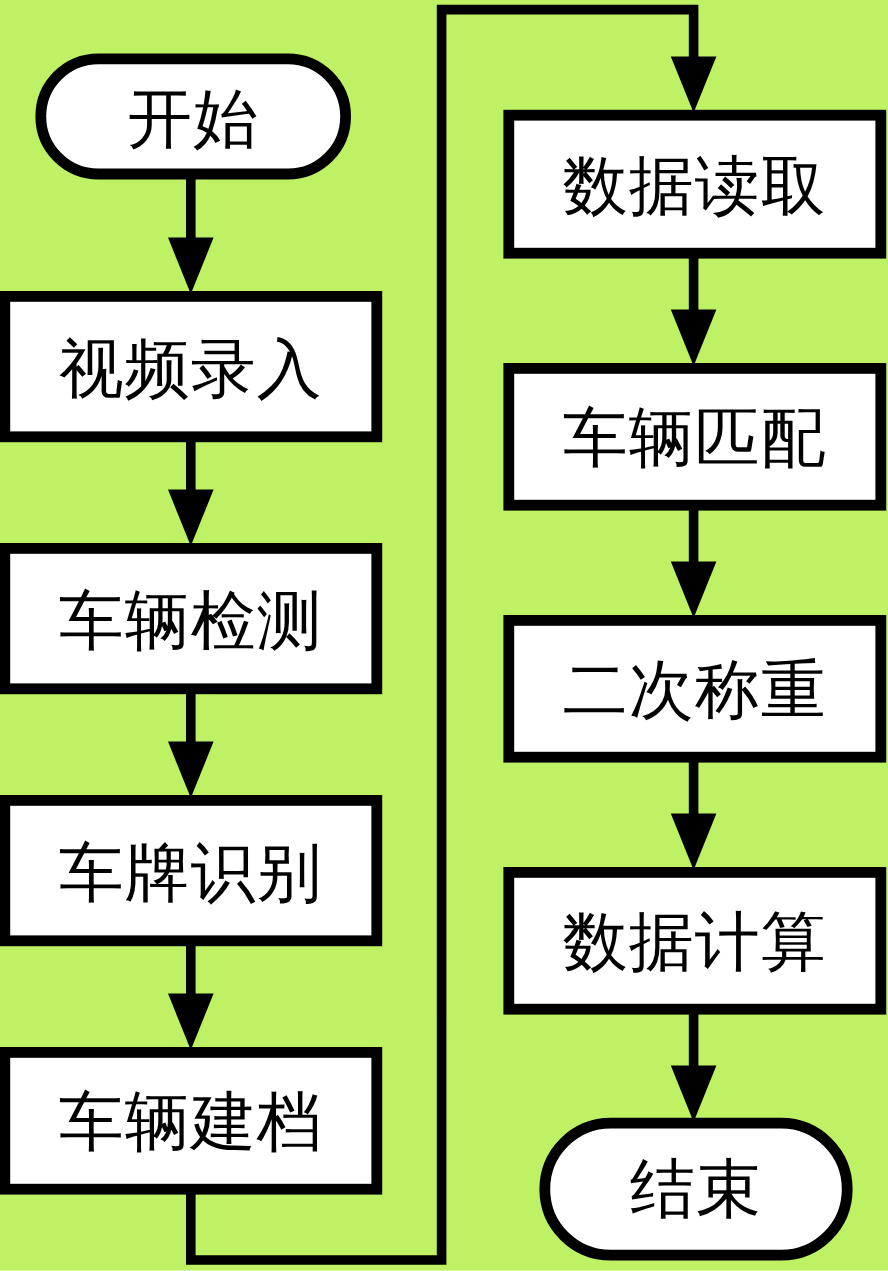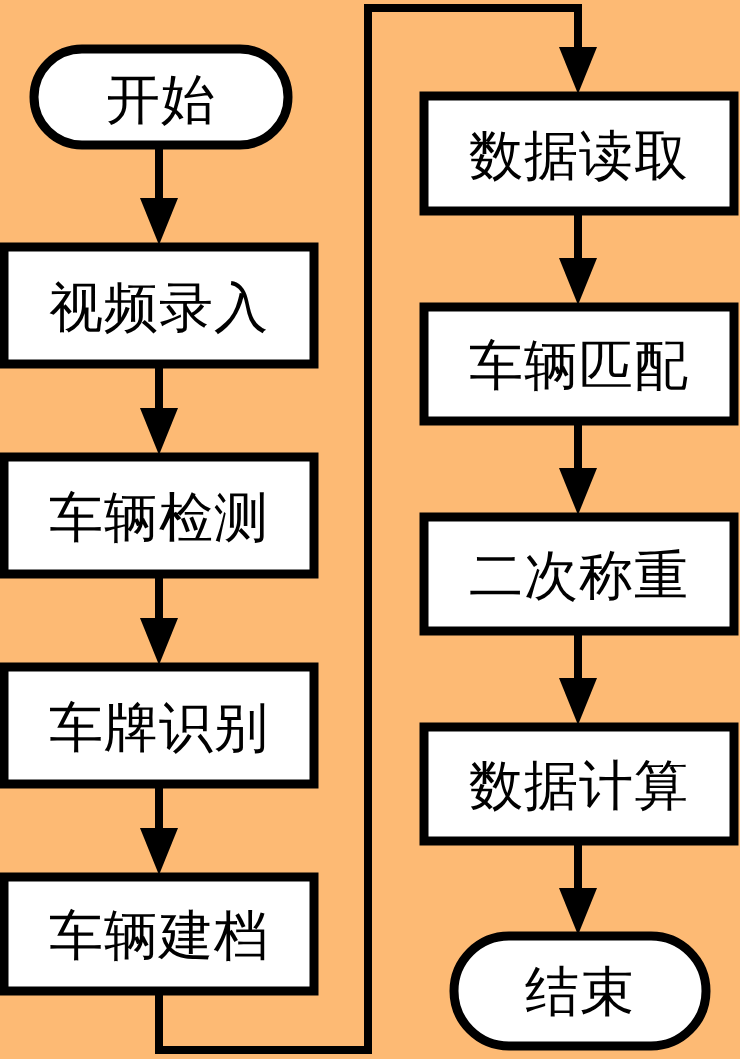--- a/index.html
+++ b/index.html
@@ -8,21 +8,21 @@
     padding: 0;
     background: #ffffff;
   }
   body {
     font-family: "DejaVu Sans", sans-serif;
   }
   #canvas {
     position: relative;
     width: 740px;
     height: 1059px;
-    background: #fdba74;
+    background: #bef264;
     overflow: hidden;
   }
   #flow-svg {
     position: absolute;
     left: 0;
     top: 0;
     width: 740px;
     height: 1059px;
     display: block;
   }

